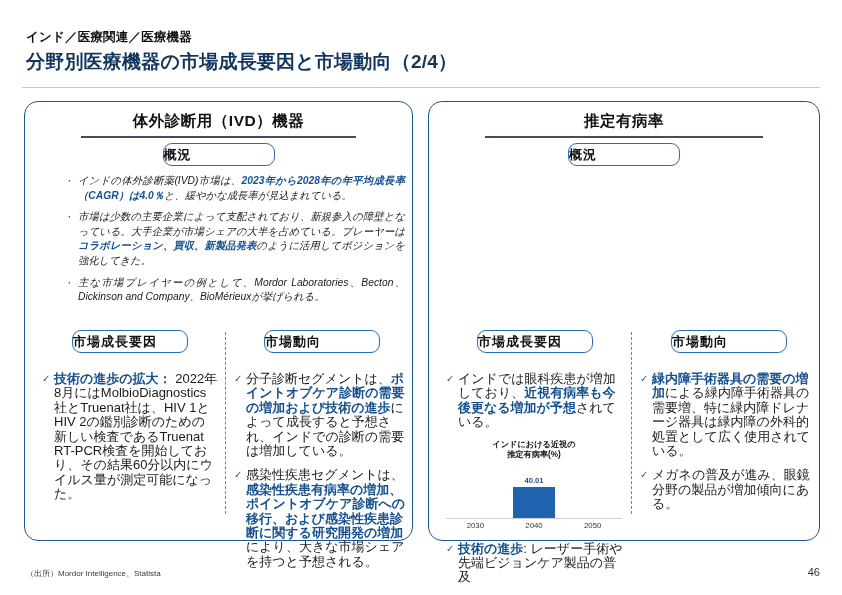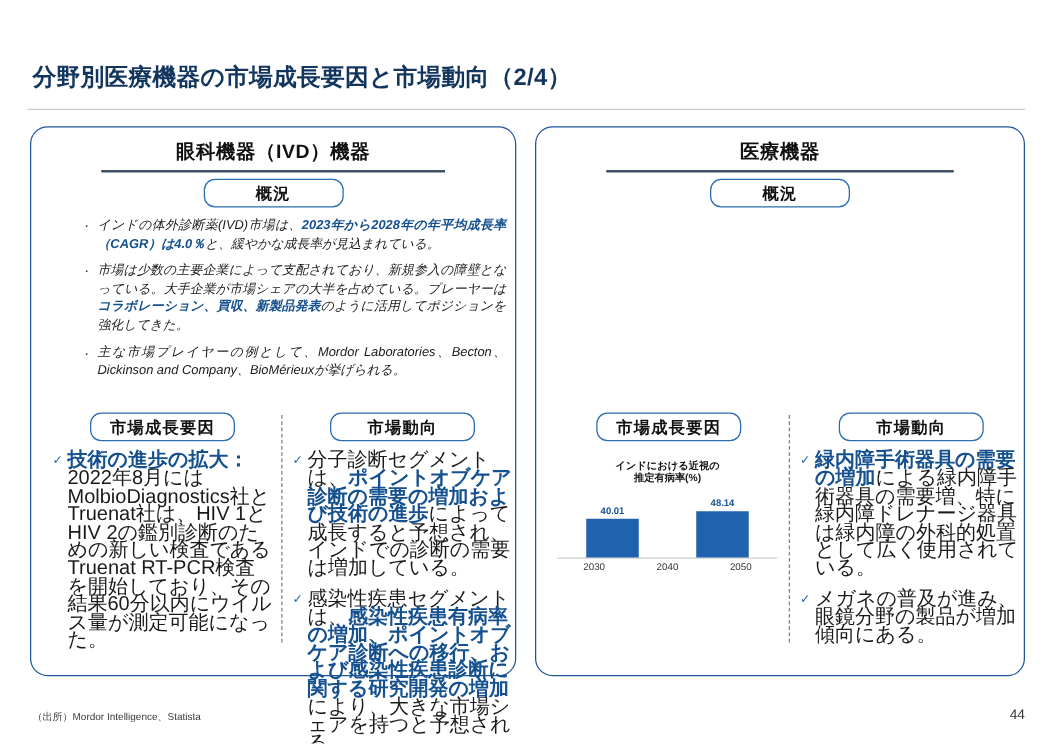--- a/index.html
+++ b/index.html
@@ -81,21 +81,21 @@
   }
 
   
   .pill {
     border: 1.4px solid #2A6DB0;
     border-radius: 9px;
     background: #ffffff;
     font-size: 13px;
     font-weight: bold;
     color: #111111;
-    text-align: center;
+    text-align: left;
     line-height: 21px;
     height: 23px;
     box-sizing: border-box;
     letter-spacing: 1px;
   }
   .pill-overview {
     position: absolute;
     left: 50%;
     transform: translateX(-50%);
     top: 41px;
@@ -167,24 +167,25 @@
 
   .checks {
     position: absolute;
     top: 32px;
     left: 3px;
     right: 3px;
   }
   .check {
     position: relative;
     padding-left: 12px;
-    font-size: 16px;
+    font-size: 13px;
     line-height: 14.4px;
     margin-bottom: 10px;
     color: #1a1a1a;
+    margin-top: 10px;
   }
   .check::before {
     content: "\2713";
     position: absolute;
     left: 0;
     top: 0;
     color: #1F62AD;
     font-size: 10px;
     font-weight: bold;
   }
@@ -258,25 +259,26 @@
     top: 566px;
     font-size: 11px;
     color: #333333;
   }
 </style>
 </head>
 <body>
 
 <div id="slide">
 
+  <div class="kicker">インド／医療関連／医療機器</div>
   <div class="slide-title">分野別医療機器の市場成長要因と市場動向（2/4）</div>
   <div class="header-rule"></div>
 
   <div class="panel panel-left">
-    <div class="panel-head">眼科機器（IVD）機器</div>
+    <div class="panel-head">体外診断用（IVD）機器</div>
     <div class="panel-head-rule"></div>
 
     <div class="pill pill-overview">概況</div>
 
     <div class="bullets ov-left">
       <div class="bullet">インドの体外診断薬(IVD)市場は、<b>2023年から2028年の年平均成長率（CAGR）は4.0％</b>と、緩やかな成長率が見込まれている。</div>
       <div class="bullet">市場は少数の主要企業によって支配されており、新規参入の障壁となっている。大手企業が市場シェアの大半を占めている。プレーヤーは<b>コラボレーション、買収、新製品発表</b>のように活用してポジションを強化してきた。</div>
       <div class="bullet">主な市場プレイヤーの例として、Mordor Laboratories、Becton、Dickinson and Company、BioMérieuxが挙げられる。</div>
     </div>
 
@@ -294,63 +296,61 @@
         <div class="pill pill-col">市場動向</div>
         <div class="checks">
           <div class="check">分子診断セグメントは、<b>ポイントオブケア診断の需要の増加および技術の進歩</b>によって成長すると予想され、インドでの診断の需要は増加している。</div>
           <div class="check">感染性疾患セグメントは、<b>感染性疾患有病率の増加、ポイントオブケア診断への移行、および感染性疾患診断に関する研究開発の増加</b>により、大きな市場シェアを持つと予想される。</div>
         </div>
       </div>
     </div>
   </div>
 
   <div class="panel panel-right">
-    <div class="panel-head">医療機器</div>
+    <div class="panel-head">推定有病率</div>
     <div class="panel-head-rule"></div>
 
     <div class="pill pill-overview">概況</div>
 
     <div class="cols">
       <div class="col-divider"></div>
 
       <div class="col col-a">
         <div class="pill pill-col">市場成長要因</div>
         <div class="checks">
+          <div class="check">インドでは眼科疾患が増加しており、<b>近視有病率も今後更なる増加が予想</b>されている。</div>
 
           <div class="chart">
             <div class="chart-title">
               <div>インドにおける近視の</div>
               <div>推定有病率(%)</div>
             </div>
             <div class="chart-plot" id="chart-plot">
                 <div class="bar-wrap">
                   <div class="bar-val">40.01</div>
                   <div class="bar" style="height: 31px; background: rgb(31, 98, 173);"></div>
                 </div>
-                <div class="bar-wrap">
-                  <div class="bar-val">48.14</div>
-                  <div class="bar" style="height: 37px; background: rgb(31, 98, 173);"></div>
-                </div>
               </div>
             <div class="chart-axis" id="chart-axis">
                 <div class="tick">2030</div>
                 <div class="tick">2040</div>
                 <div class="tick">2050</div>
               </div>
           </div>
 
+          <div class="check"><b>技術の進歩</b>: レーザー手術や先端ビジョンケア製品の普及</div>
         </div>
       </div>
 
       <div class="col col-b">
         <div class="pill pill-col">市場動向</div>
         <div class="checks">
           <div class="check"><b>緑内障手術器具の需要の増加</b>による緑内障手術器具の需要増、特に緑内障ドレナージ器具は緑内障の外科的処置として広く使用されている。</div>
           <div class="check">メガネの普及が進み、眼鏡分野の製品が増加傾向にある。</div>
         </div>
       </div>
     </div>
   </div>
 
   <div class="source">（出所）Mordor Intelligence、Statista</div>
-  <div class="page-no">44</div>
+  <div class="page-no">46</div>
 
 </div>
 
 </body></html>

